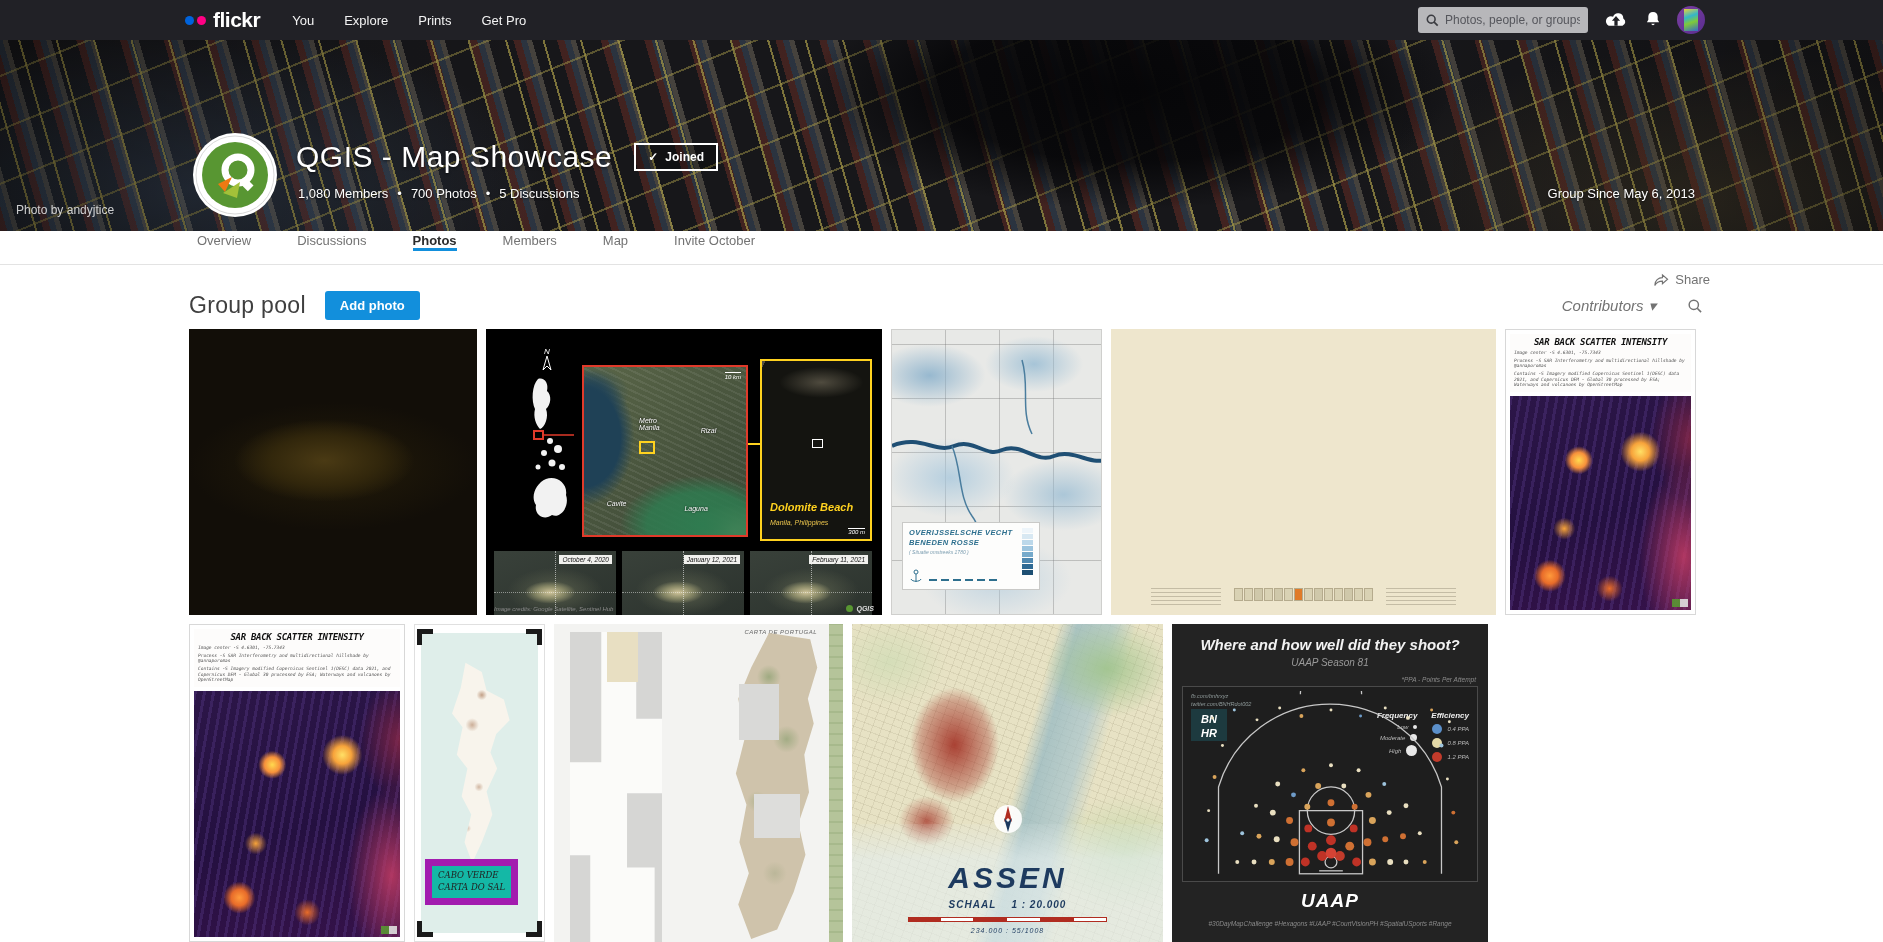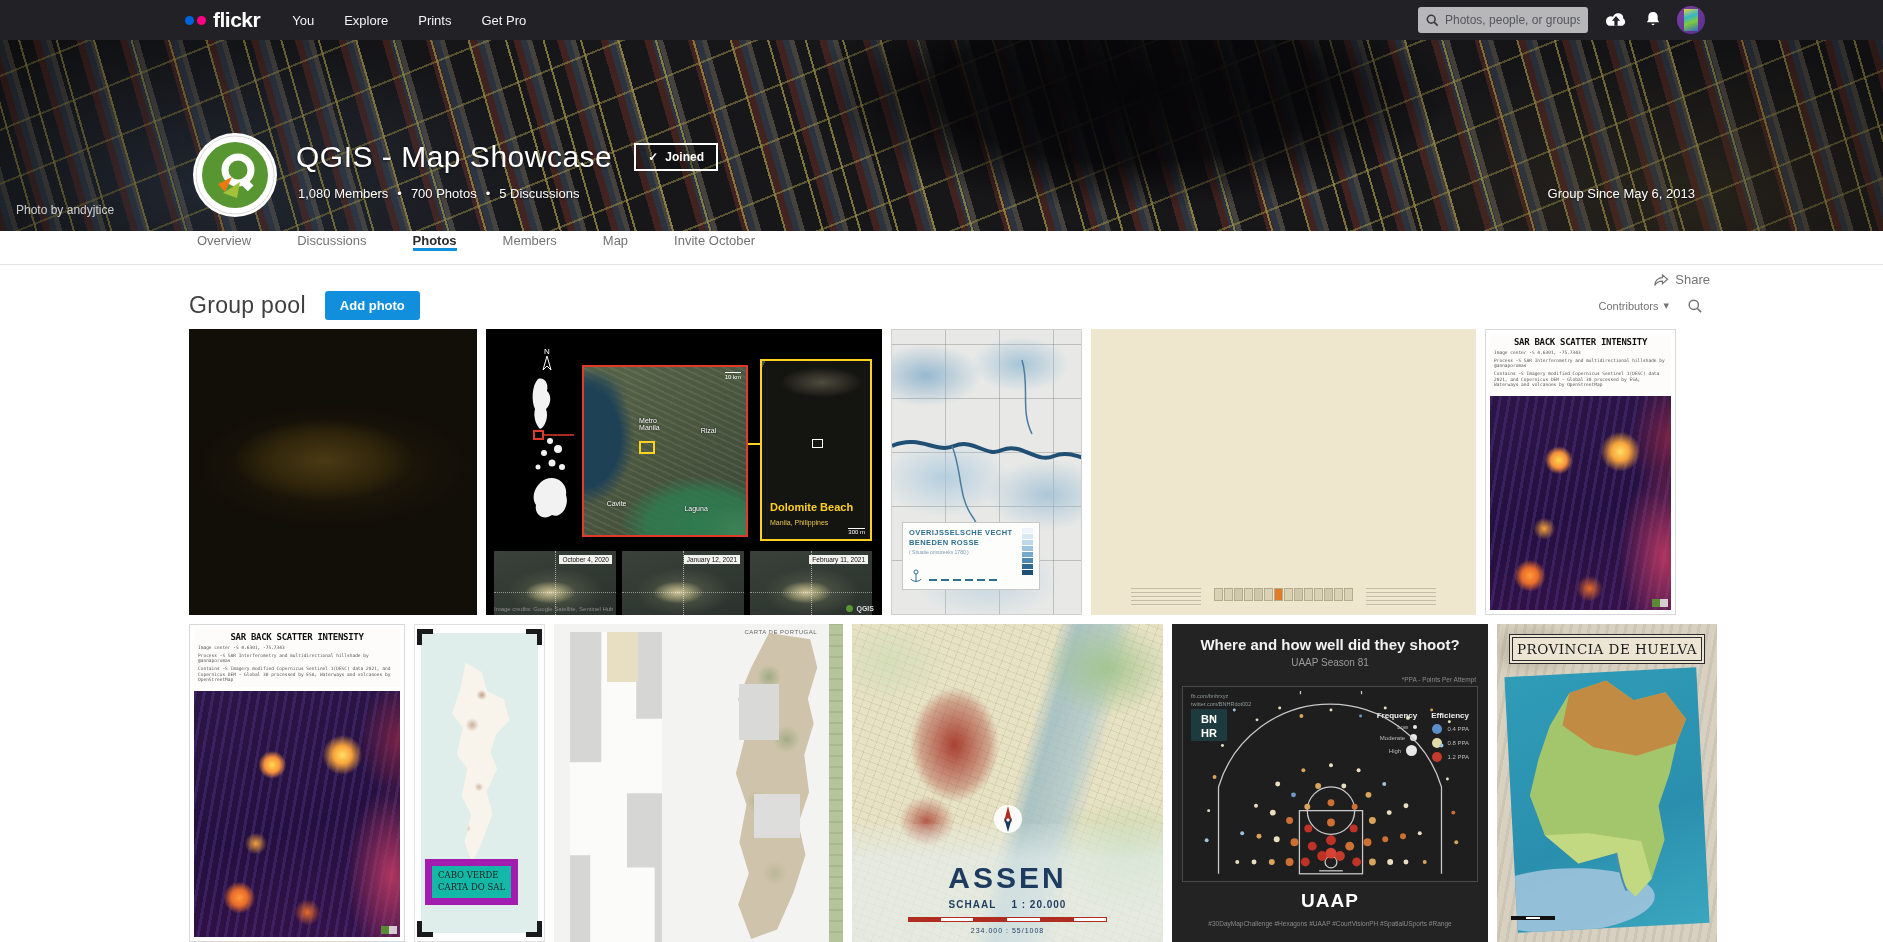--- a/index.html
+++ b/index.html
@@ -63,27 +63,27 @@
   .tab.active { color:#2b2b2b; font-weight:bold; border-bottom-color:#128fdc; }
 
   
   .share-row { position:absolute; top:272px; right:173px; display:flex; align-items:center; gap:6px;
                color:#737373; font-size:13px; cursor:pointer; }
   .pool-row { position:absolute; top:291px; left:189px; right:180px; display:flex; align-items:center; }
   .pool-heading { font-size:23px; font-weight:400; color:#3f3f3f; letter-spacing:0.3px; }
   .add-photo-btn { margin-left:19px; background:#128fdc; color:#fff; border:none; border-radius:3px;
                    font-size:13px; font-weight:bold; padding:7px 15px; cursor:pointer;
                    font-family:"Liberation Sans", sans-serif; }
-  .pool-right { margin-left:auto; display:flex; align-items:center; gap:18px; color:#737373; font-size:11px; }
+  .pool-right { margin-left:auto; display:flex; align-items:center; gap:31px; color:#737373; font-size:15px;font-style:italic; }
   .contrib { display:flex; align-items:center; gap:5px; cursor:pointer; }
 
   
   .grid { position:absolute; top:329px; left:189px; width:1520px; }
   .grid-row { display:flex; gap:9px; margin-bottom:9px; }
-  .tile { position:relative; overflow:hidden; cursor:pointer; flex:0 0 auto; }
+  .tile { position:relative; overflow:hidden; cursor:pointer; flex:0 0 auto;font-style:italic; }
   .row1 .tile { height:286px; }
   .row2 .tile { height:318px; }
 
   
   .t-dark { width:288px; background:
      radial-gradient(ellipse 120px 55px at 47% 46%, #4a3a14 0%, #32270c 45%, rgba(20,15,7,0) 75%),
      radial-gradient(ellipse 180px 80px at 50% 48%, #241c09 0%, rgba(18,13,6,0) 80%),
      #120e08; }
 
   
@@ -118,21 +118,21 @@
        radial-gradient(ellipse 60px 30px at 50% 55%, #565c4a 0%, rgba(44,51,46,0) 80%),
        linear-gradient(160deg,#39413a,#2a312c); }
   .dol-crop .vline { position:absolute; left:50%; top:0; height:100%; border-left:1px dotted rgba(255,255,255,0.55); }
   .dol-crop .hline { position:absolute; top:55%; left:0; width:100%; border-top:1px dotted rgba(255,255,255,0.45); }
   .dol-date { position:absolute; top:4px; right:4px; background:#f1f1ee; color:#111; font-size:6.5px; padding:1px 3px; }
   .dol-credit { position:absolute; left:8px; bottom:3px; color:#8a8a8a; font-size:6px; }
   .dol-brand { position:absolute; right:8px; bottom:3px; color:#ddd; font-size:7px; font-weight:bold; display:flex; align-items:center; gap:3px; }
   .dol-brand i { width:7px; height:7px; border-radius:50%; background:#589632; display:inline-block; }
 
   
-  .t-vecht { width:191px; background:
+  .t-vecht { width:211px; background:
       radial-gradient(ellipse 80px 45px at 18% 16%, rgba(137,176,203,0.85), rgba(0,0,0,0) 70%),
       radial-gradient(ellipse 70px 40px at 68% 12%, rgba(150,187,211,0.8), rgba(0,0,0,0) 70%),
       radial-gradient(ellipse 90px 55px at 28% 52%, rgba(165,198,220,0.75), rgba(0,0,0,0) 72%),
       radial-gradient(ellipse 85px 50px at 82% 58%, rgba(146,184,209,0.7), rgba(0,0,0,0) 72%),
       radial-gradient(ellipse 100px 55px at 50% 88%, rgba(170,200,220,0.6), rgba(0,0,0,0) 75%),
       repeating-linear-gradient(0deg, rgba(0,0,0,0) 0 53px, rgba(110,110,110,0.35) 53px 54px),
       repeating-linear-gradient(90deg, rgba(0,0,0,0) 0 53px, rgba(110,110,110,0.35) 53px 54px),
       #e8e9e7; border:1px solid #cfcfcd; }
   .vecht-legend { position:absolute; left:10px; bottom:24px; width:138px; height:68px; background:#fdfdfc;
       border:1px solid #c9c9c7; padding:5px 6px; }
@@ -697,35 +697,16 @@
                 <circle cx="274" cy="122" r="2" fill="#cf7033"></circle>
                 <circle cx="24" cy="150" r="2" fill="#9ec4dd"></circle>
                 <circle cx="277" cy="152" r="2" fill="#d9a45b"></circle>
             </g>
           </svg>
         </div>
         <div class="bb-foot">UAAP</div>
         <div class="bb-tags">#30DayMapChallenge #Hexagons #UAAP #CourtVisionPH #SpatialUSports #Range</div>
       </div>
 
-      <div class="tile t-huelva">
-        <div class="hu-map">
-          <svg width="192" height="256" viewBox="0 0 180 240" style="position:absolute;left:0;top:0;">
-            <ellipse cx="45" cy="212" rx="85" ry="30" fill="#9fc3dd" opacity="0.9"></ellipse>
-            <path d="M60,18 L95,8 L120,28 L150,22 L168,48 L158,70 L150,98 L138,128 L142,160 L128,196 L112,212 L100,198 L96,170 L60,178 L30,150 L18,112 L28,78 L40,48 Z" fill="#a3c56c"></path>
-            <path d="M60,18 L95,8 L120,28 L150,22 L168,48 L158,70 L120,80 L80,70 L52,48 Z" fill="#c8803c" opacity="0.85"></path>
-            <path d="M30,150 L60,178 L96,170 L100,198 L112,212 L128,196 L120,160 L70,150 Z" fill="#cfe08a" opacity="0.7"></path>
-            <path d="M96,170 C98,185 100,198 104,206" stroke="#4d8db0" stroke-width="2" fill="none"></path>
-          </svg>
-        </div>
-        <div class="hu-titlebox">
-          <span>PROVINCIA DE HUELVA</span>
-        </div>
-        <div class="hu-scale">
-            <i></i>
-            <i></i>
-            <i></i>
-          </div>
-      </div>
 
     </div>
   </div>
 </div>
 
 </body></html>

